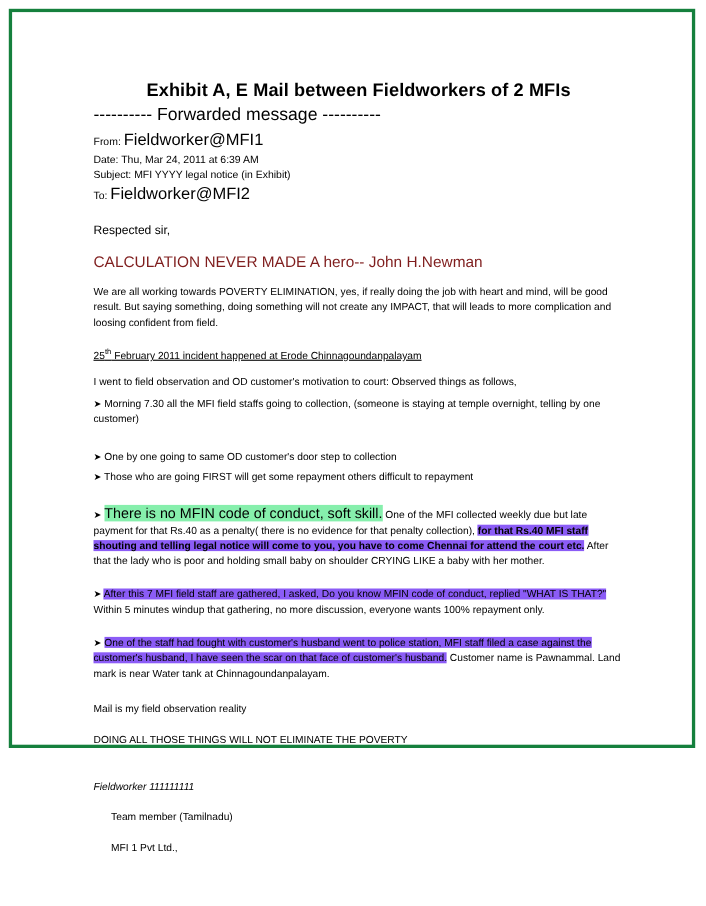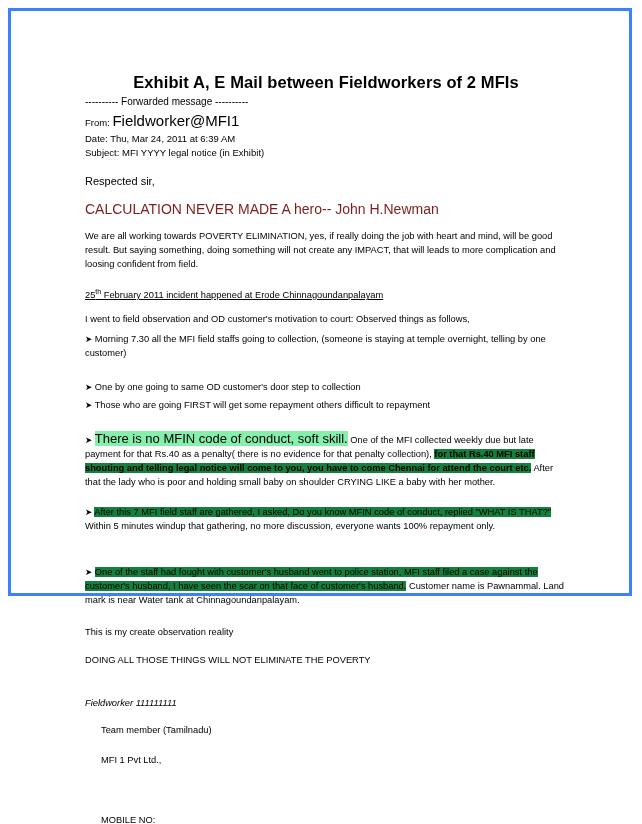--- a/index.html
+++ b/index.html
@@ -11,42 +11,42 @@
     width: 642px;
     height: 824px;
     font-family: "Liberation Sans", sans-serif;
     overflow: hidden;
   }
   .page-frame {
     position: absolute;
     left: 8px;
     top: 8px;
     width: 624px;
-    height: 588px;
-    border: 3px solid #3b82f6;
+    height: 672px;
+    border: 3px solid #15803d;
     box-sizing: border-box;
     background: #ffffff;
   }
   .doc {
     position: absolute;
     left: 70px;
     top: 62px;
     width: 490px;
     box-sizing: border-box;
   }
   .doc-title {
     font-size: 16.5px;
     font-weight: bold;
     text-align: center;
     color: #000000;
     margin: 0 0 4px 0;
     letter-spacing: 0.1px;
   }
   .fwd-line {
-    font-size: 10px;
+    font-size: 16px;
     color: #000000;
     margin: 0 0 3px 0;
     padding-left: 4px;
   }
   .hdr-row {
     font-size: 9.5px;
     color: #000;
     line-height: 1.45;
     padding-left: 4px;
   }
@@ -78,21 +78,21 @@
     text-align: left;
   }
   .underline-head {
     font-size: 9.3px;
     text-decoration: underline;
     margin: 16px 0 0 0;
     padding-left: 4px;
   }
   sup { font-size: 7px; }
   .hl {
-    background: #15803d;
+    background: #8b5cf6;
   }
   .big-hl {
     font-size: 13px;
     background: #86efac;
   }
   .bold { font-weight: bold; }
   .arrow { font-family: "DejaVu Sans", sans-serif; font-size: 8.6px; }
   .sig-italic {
     font-style: italic;
     font-size: 9.3px;
@@ -123,42 +123,46 @@
       <span class="big">Fieldworker@MFI1</span>
     </div>
     <div class="hdr-row">
       <span class="hdr-label">Date:</span>
       <span class="hdr-label">Thu, Mar 24, 2011 at 6:39 AM</span>
     </div>
     <div class="hdr-row">
       <span class="hdr-label">Subject:</span>
       <span class="hdr-label">MFI YYYY legal notice (in Exhibit)</span>
     </div>
+    <div class="hdr-row">
+      <span class="hdr-label">To:</span>
+      <span class="big">Fieldworker@MFI2</span>
+    </div>
 
     <div class="salutation">Respected sir,</div>
 
     <div class="quote">CALCULATION NEVER MADE A hero--  John H.Newman</div>
 
     <p class="body-txt">We are all working towards POVERTY ELIMINATION, yes, if really doing the job with heart and mind, will be good result. But saying something, doing something will not create any IMPACT, that will leads to more complication and loosing confident from field.</p>
 
     <div class="underline-head"><span>25</span><sup>th</sup><span> February 2011 incident happened at Erode Chinnagoundanpalayam</span></div>
 
     <p class="body-txt">I went to field observation and OD customer's motivation to court: Observed things as follows,</p>
 
     <p class="body-txt" style="margin-top:6px"><span class="arrow">➤</span> <span>Morning 7.30 all the MFI field staffs going to collection, (someone is staying at temple overnight, telling by one customer)</span></p>
     <p class="body-txt" style="margin-top:20px"><span class="arrow">➤</span> <span>One by one going to same OD customer's door step to collection</span></p>
     <p class="body-txt" style="margin-top:4px"><span class="arrow">➤</span> <span>Those who are going FIRST will get some repayment others difficult to repayment</span></p>
 
     <p class="body-txt" style="margin-top:16px"><span class="arrow">➤</span> <span class="big-hl">There is no MFIN code of conduct, soft skill.</span><span> One of the MFI collected weekly due but late payment for that Rs.40 as a penalty( there is no evidence for that penalty collection),</span> <span class="hl bold">for that Rs.40 MFI staff shouting and telling legal notice will come to you, you have to come Chennai for attend the court etc.</span><span> After that the lady who is poor and holding small baby on shoulder CRYING LIKE a baby with her mother.</span></p>
 
     <p class="body-txt" style="margin-top:16px"><span class="arrow">➤</span> <span class="hl">After this 7 MFI field staff are gathered, I asked, Do you know MFIN code of conduct, replied "WHAT IS THAT?"</span><span>  Within 5 minutes windup that gathering, no more discussion, everyone wants 100% repayment only.</span></p>
 
-    <p class="body-txt" style="margin-top:32px"><span class="arrow">➤</span> <span class="hl">One of the staff had fought with customer's husband went to police station, MFI staff filed a case against the customer's husband, I have seen the scar on that face of customer's husband.</span><span> Customer name is Pawnammal. Land mark is near Water tank at Chinnagoundanpalayam.</span></p>
+    <p class="body-txt" style="margin-top:16px"><span class="arrow">➤</span> <span class="hl">One of the staff had fought with customer's husband went to police station, MFI staff filed a case against the customer's husband, I have seen the scar on that face of customer's husband.</span><span> Customer name is Pawnammal. Land mark is near Water tank at Chinnagoundanpalayam.</span></p>
 
-    <p class="body-txt" style="margin-top:18px">This is my create observation reality</p>
+    <p class="body-txt" style="margin-top:18px">Mail is my field observation reality</p>
 
     <p class="body-txt" style="margin-top:14px">DOING ALL THOSE THINGS WILL NOT ELIMINATE THE POVERTY</p>
 
     <div class="spacer-lg"></div>
 
     <p class="sig-italic">Fieldworker 111111111</p>
     <p class="sig">Team member (Tamilnadu)</p>
     <p class="sig">MFI 1 Pvt Ltd.,</p>
     <div class="spacer-md"></div>
     <p class="sig">MOBILE NO:</p>

